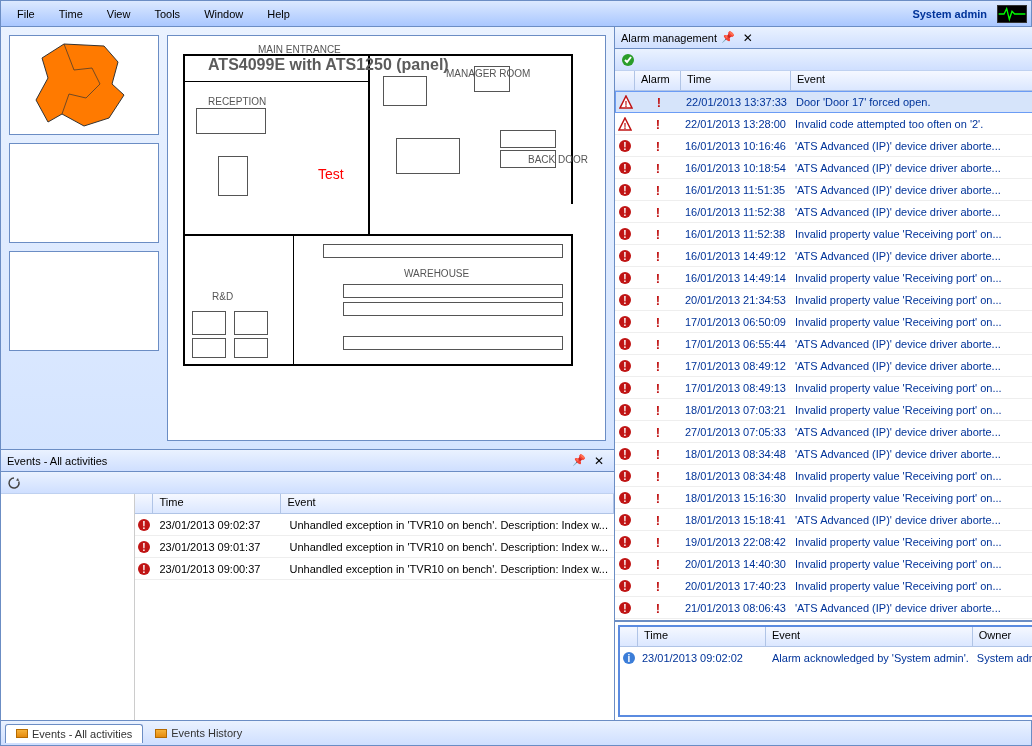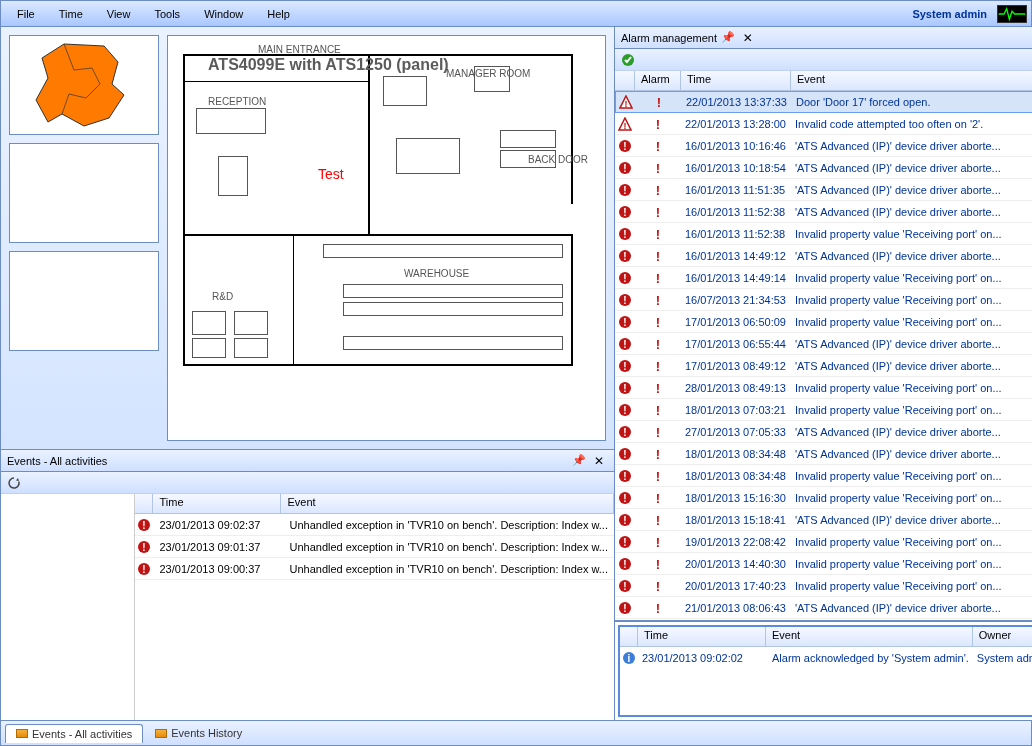--- a/index.html
+++ b/index.html
@@ -390,21 +390,21 @@
                   <svg width="14" height="14">
                     <circle cx="7" cy="7" r="6" fill="#c01414"></circle>
                     <text x="7" y="11" font-size="10" fill="#fff" text-anchor="middle" font-weight="bold">!</text>
                   </svg>
                 </div>
                 <div class="c2">
                   <svg width="8" height="14">
                     <text x="4" y="12" font-size="13" fill="#c01414" text-anchor="middle" font-weight="bold">!</text>
                   </svg>
                 </div>
-                <div class="c3">16/07/2013 21:34:53</div>
+                <div class="c3">20/01/2013 21:34:53</div>
                 <div class="c4">Invalid property value  'Receiving port' on...</div>
               </div>
               <div class="arow">
                 <div class="c1">
                   <svg width="14" height="14">
                     <circle cx="7" cy="7" r="6" fill="#c01414"></circle>
                     <text x="7" y="11" font-size="10" fill="#fff" text-anchor="middle" font-weight="bold">!</text>
                   </svg>
                 </div>
                 <div class="c2">
@@ -450,21 +450,21 @@
                   <svg width="14" height="14">
                     <circle cx="7" cy="7" r="6" fill="#c01414"></circle>
                     <text x="7" y="11" font-size="10" fill="#fff" text-anchor="middle" font-weight="bold">!</text>
                   </svg>
                 </div>
                 <div class="c2">
                   <svg width="8" height="14">
                     <text x="4" y="12" font-size="13" fill="#c01414" text-anchor="middle" font-weight="bold">!</text>
                   </svg>
                 </div>
-                <div class="c3">28/01/2013 08:49:13</div>
+                <div class="c3">17/01/2013 08:49:13</div>
                 <div class="c4">Invalid property value  'Receiving port' on...</div>
               </div>
               <div class="arow">
                 <div class="c1">
                   <svg width="14" height="14">
                     <circle cx="7" cy="7" r="6" fill="#c01414"></circle>
                     <text x="7" y="11" font-size="10" fill="#fff" text-anchor="middle" font-weight="bold">!</text>
                   </svg>
                 </div>
                 <div class="c2">

